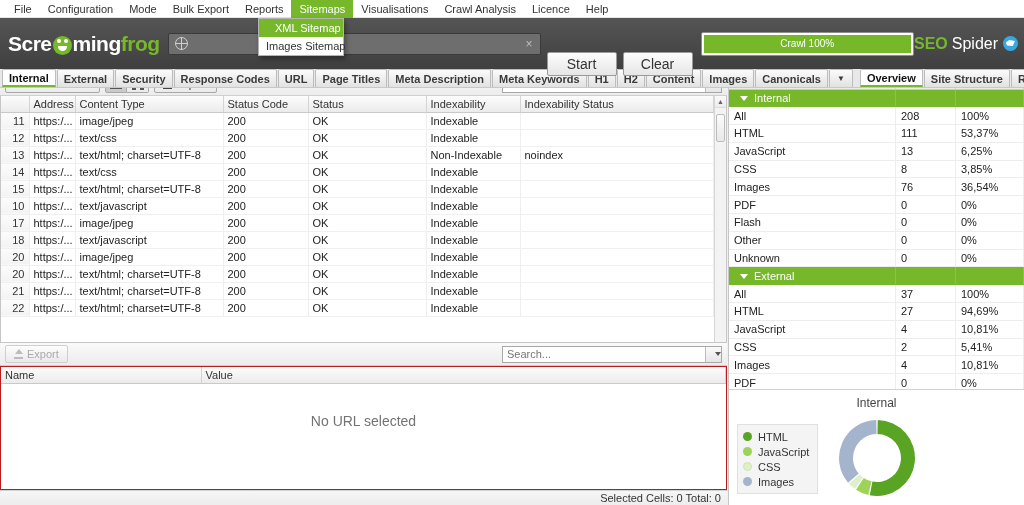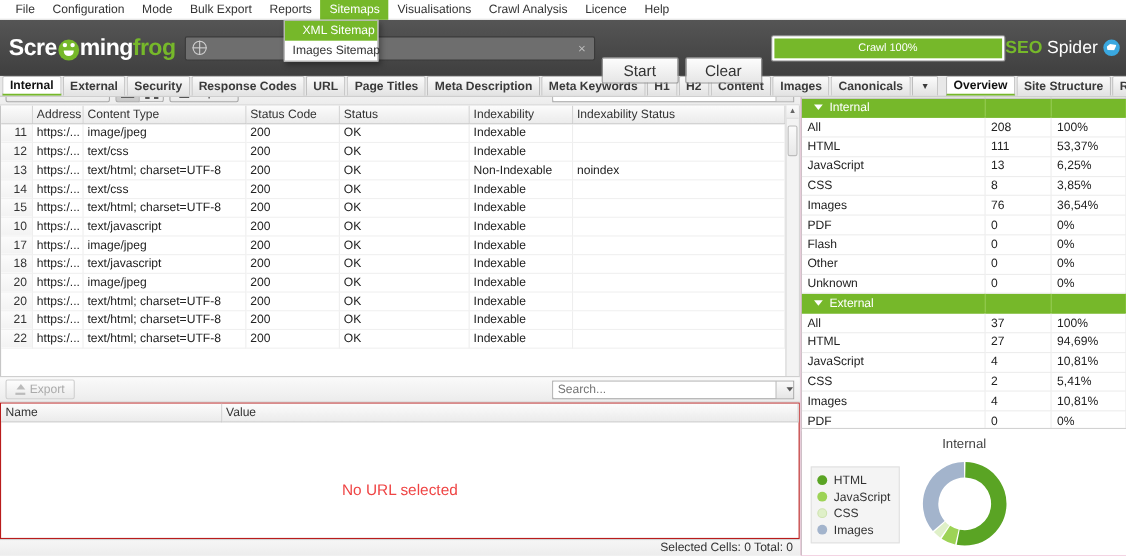--- a/index.html
+++ b/index.html
@@ -146,21 +146,21 @@
   .statusline { height:15px; display:flex; align-items:center; justify-content:flex-end;
                 padding-right:6px; font-size:11px; color:#333;
                 background:linear-gradient(#f6f6f6,#ededed); border-top:1px solid #d2d2d2; }
 
   
   .lowerpanel { position:absolute; left:0; right:0; bottom:0; height:163px; background:#f2f2f2;
                 border-top:1px solid #c6c6c6; }
   .detailwrap { position:absolute; left:0; right:0; top:23px; bottom:15px; background:#fff;
                 border:1px solid #b91c1c; }
   .nodata { position:absolute; left:0; right:0; top:46px; text-align:center;
-            font-size:14px; color:#ef4444;margin-top:24px; }
+            font-size:14px; color:#737373; }
 
   
   .stabs { height:19px; display:flex; align-items:flex-end; background:#e8e8e8;
            border-bottom:1px solid #c8c8c8; }
   .sidewrap { position:absolute; left:0; right:0; top:0; bottom:116px; }
   table.side { border-collapse:collapse; width:100%; table-layout:fixed; font-size:11px;
                background:#fff; }
   table.side th { background:linear-gradient(#fcfcfc,#ebebeb); border-bottom:1px solid #c9c9c9;
                   border-right:1px solid #d4d4d4; font-weight:normal; text-align:left;
                   padding:1px 5px; height:16px; }

